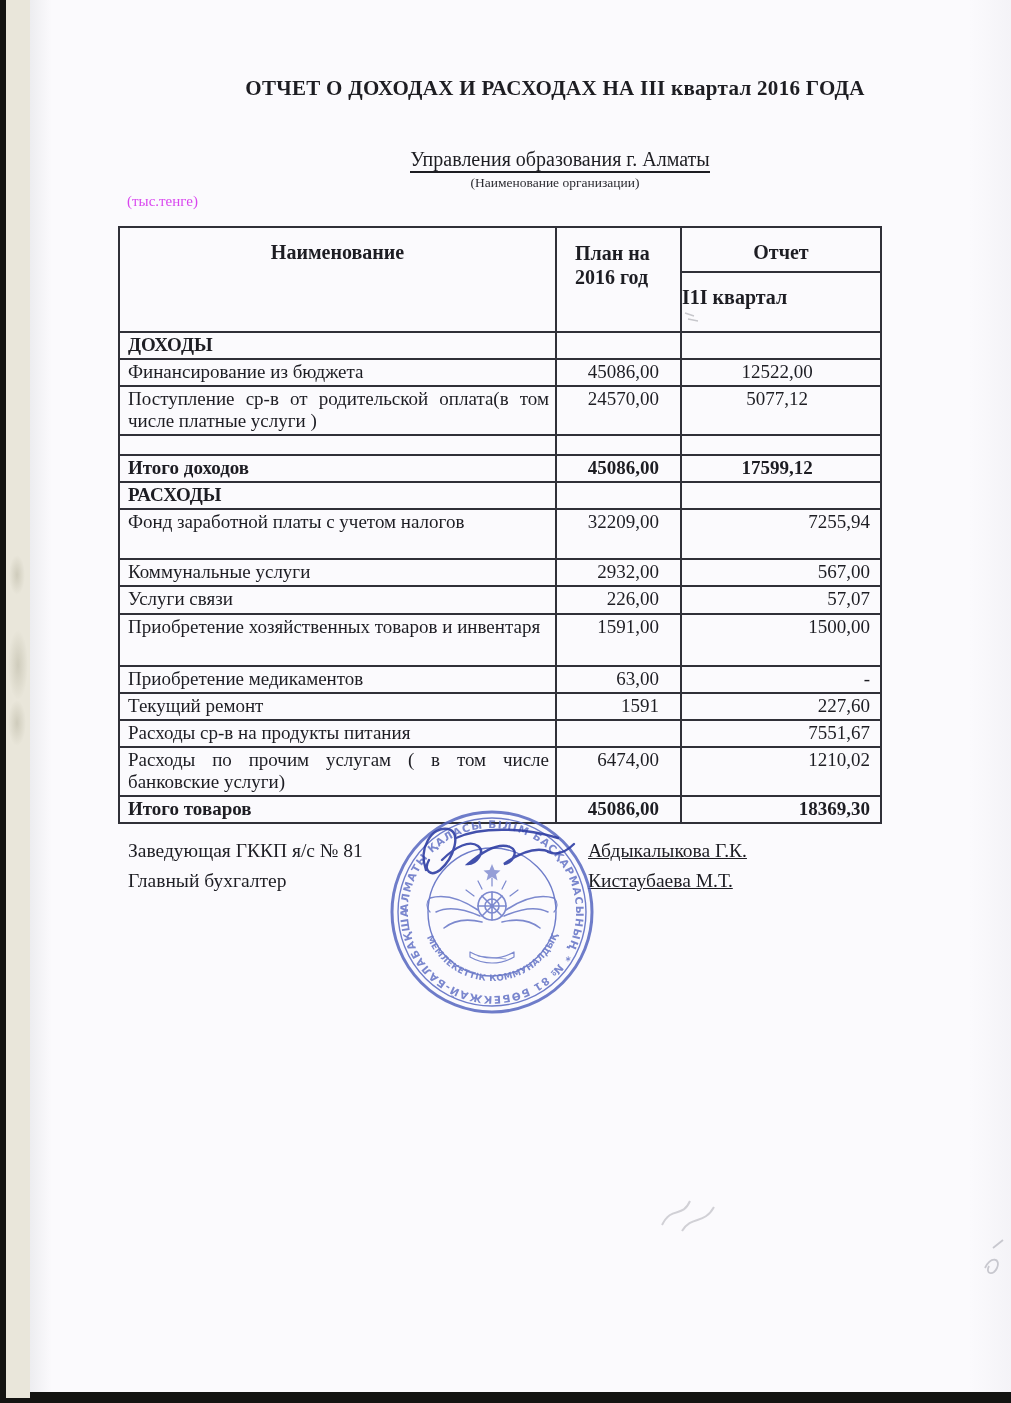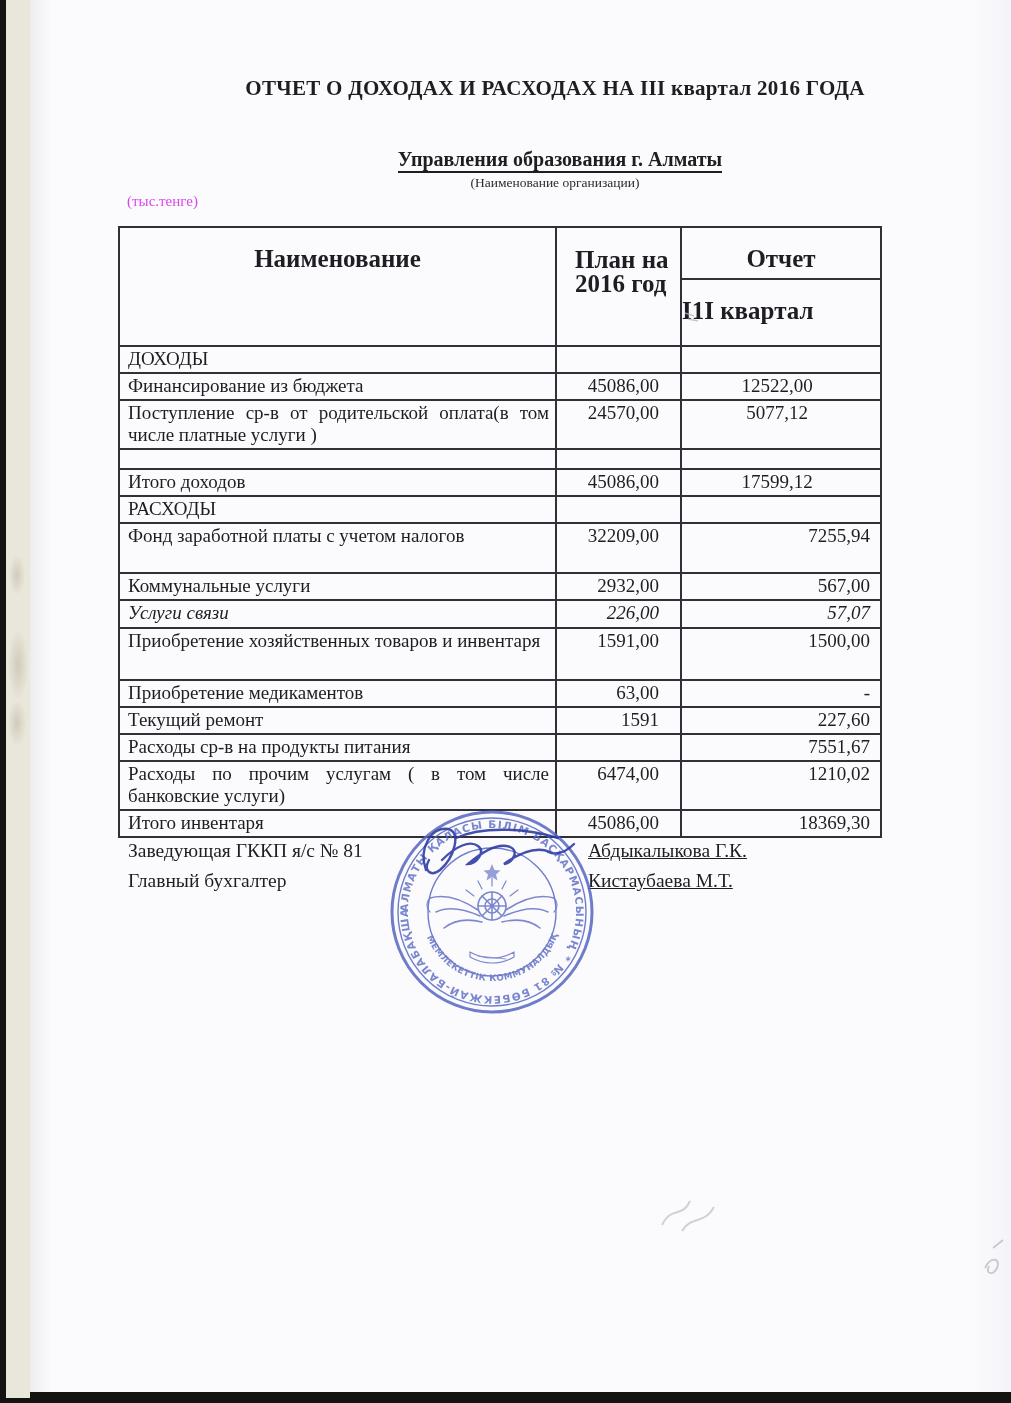--- a/index.html
+++ b/index.html
@@ -5,39 +5,39 @@
   html,body{margin:0;padding:0;}
   body{background:#2a2a28;font-family:"Liberation Serif","DejaVu Serif",serif;}
   .screen{position:relative;width:1011px;height:1403px;background:#131311;overflow:hidden;}
   .edge-cream{position:absolute;left:6px;top:0;width:24px;height:1398px;background:#e9e6da;}
   .edge-blotch{position:absolute;border-radius:50%;background:radial-gradient(closest-side,#cfccbc,rgba(207,204,188,0));}
   .paper{position:absolute;left:30px;top:0;width:981px;height:1392px;
          background:linear-gradient(90deg,#ededf0 0px,#fbfafd 22px,#fbfafd 940px,#f4f3f7 981px);}
   .abs{position:absolute;}
   .doc-title{left:120px;top:76px;width:870px;text-align:center;font-size:21px;font-weight:bold;color:#1d1d22;letter-spacing:.3px;}
   .org-line1{left:120px;top:121px;width:726px;text-align:center;font-size:21px;font-weight:bold;color:#1d1d22;}
-  .org-line2{left:120px;top:148px;width:880px;text-align:center;font-size:20px;font-weight:bold;color:#1d1d22;}
+  .org-line2{left:120px;top:148px;width:880px;text-align:center;font-size:20px;font-weight:normal;color:#1d1d22;}
   .org-line2 span{border-bottom:2.5px solid #1d1d22;padding-bottom:1px;}
   .org-caption{left:120px;top:175px;width:870px;text-align:center;font-size:13.5px;color:#2a2a30;}
   .unit-note{left:127px;top:193px;font-size:15px;color:#d946ef;}
 
   table.doc-table{position:absolute;left:118px;top:226px;width:762px;border-collapse:collapse;table-layout:fixed;
     font-size:19px;color:#1d1d23;line-height:22px;}
   .doc-table th,.doc-table td{border:2px solid #303038;vertical-align:top;overflow:hidden;padding:0;}
-  .doc-table thead th{font-weight:bold;font-size:25px;padding-top:20px;}
+  .doc-table thead th{font-weight:bold;font-size:20px;padding-top:13px;}
   th.h-name{text-align:center;}
   th.h-plan{text-align:left;padding-left:18px;line-height:24px;}
   th.h-report{text-align:center;height:30px;}
   th.h-quarter{text-align:left;height:45px;padding-top:6px;}
   td.name{text-align:left;padding:1px 6px 2px 8px;}
   td.name.justify{text-align:justify;}
   td.plan{text-align:right;padding-right:21px;padding-top:1px;}
   td.report{text-align:right;padding-right:10px;padding-top:1px;}
   tr.income td.report{text-align:center;padding-right:8px;}
-  tr.section td,tr.total td{font-weight:normal;}
+  tr.section td,tr.total td{font-weight:bold;}
 
   .sig-block{font-size:19.5px;color:#1d1d23;line-height:30px;}
   .stamp{opacity:.85;}
   .pencil{opacity:.75;}
 </style>
 </head>
 <body>
 
 <div class="screen">
 
@@ -102,21 +102,21 @@
         <tr class="data expense" style="height: 50px;">
           <td class="name">Фонд заработной платы с учетом налогов</td>
           <td class="plan">32209,00</td>
           <td class="report">7255,94</td>
         </tr>
         <tr class="data expense" style="height: 25px;">
           <td class="name">Коммунальные услуги</td>
           <td class="plan">2932,00</td>
           <td class="report">567,00</td>
         </tr>
-        <tr class="data expense" style="height: 28px; font-style: italic;">
+        <tr class="data expense" style="height: 28px;">
           <td class="name">Услуги связи</td>
           <td class="plan">226,00</td>
           <td class="report">57,07</td>
         </tr>
         <tr class="data expense" style="height: 52px;">
           <td class="name">Приобретение хозяйственных товаров и инвентаря</td>
           <td class="plan">1591,00</td>
           <td class="report">1500,00</td>
         </tr>
         <tr class="data expense" style="height: 23px;">
@@ -133,21 +133,21 @@
           <td class="name">Расходы ср-в на продукты  питания</td>
           <td class="plan"></td>
           <td class="report">7551,67</td>
         </tr>
         <tr class="data expense" style="height: 47px;">
           <td class="name justify">Расходы   по  прочим  услугам  (  в  том  числе банковские услуги)</td>
           <td class="plan">6474,00</td>
           <td class="report">1210,02</td>
         </tr>
         <tr class="total expense" style="height: 26px;">
-          <td class="name">Итого инвентаря</td>
+          <td class="name">Итого товаров</td>
           <td class="plan">45086,00</td>
           <td class="report">18369,30</td>
         </tr>
       </tbody>
   </table>
 
   <div class="abs sig-block" style="left:128px;top:836px;">
     <div>Заведующая ГККП я/с № 81</div>
     <div>Главный бухгалтер</div>
   </div>

